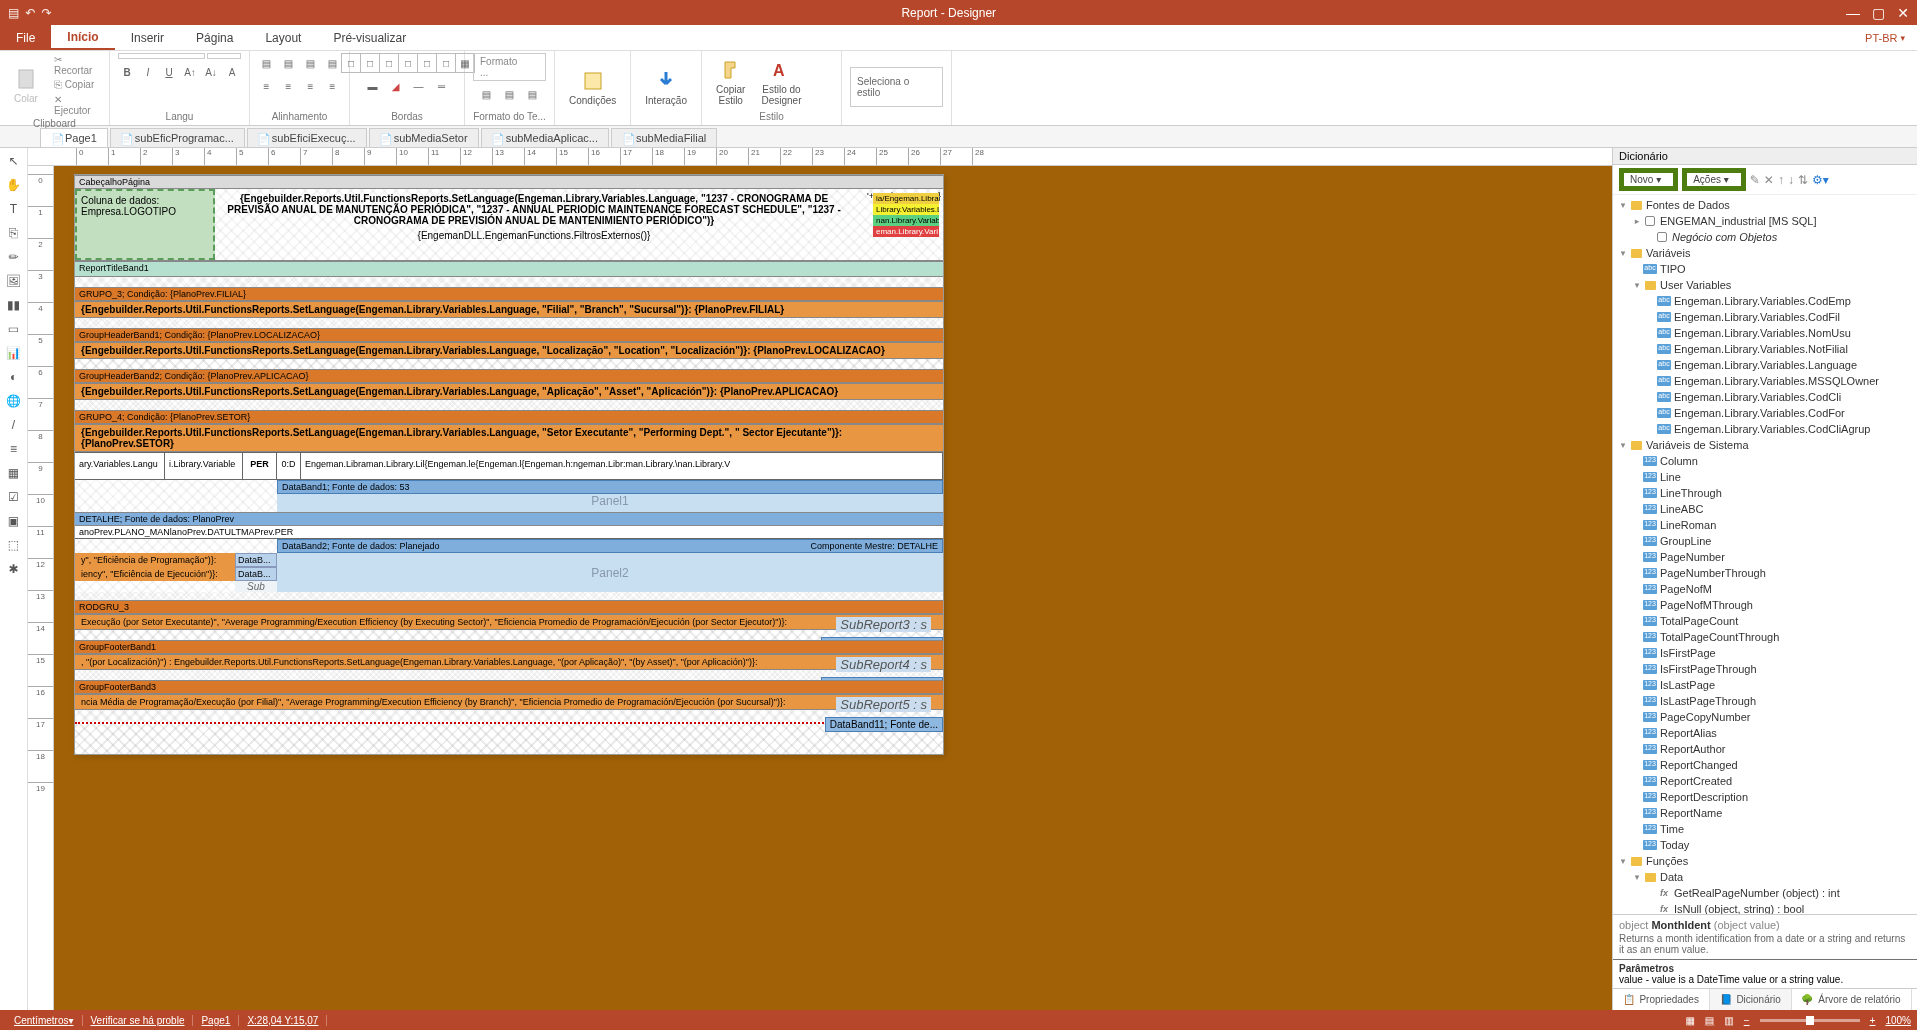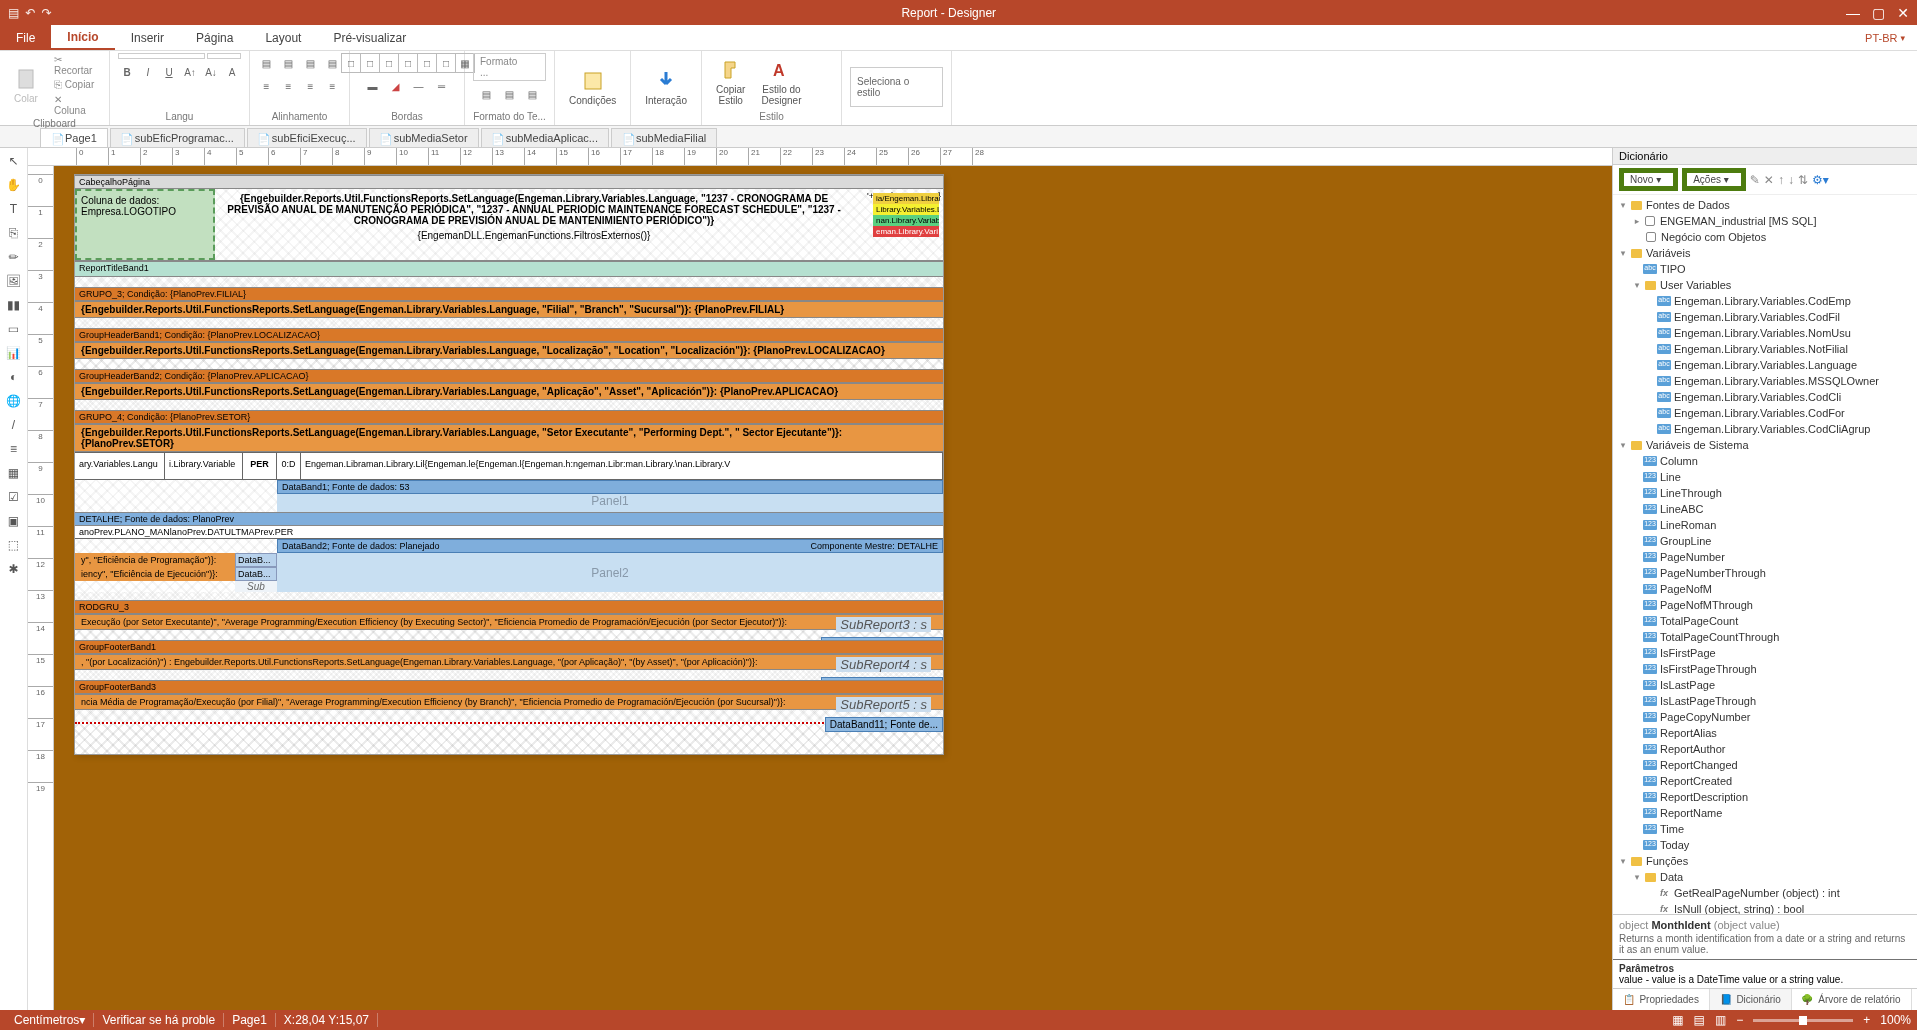--- a/index.html
+++ b/index.html
@@ -88,21 +88,21 @@
 .ic-fx { color: #7a7a7a; font-style: italic; font-weight: 700; }
 .dict-desc { border-top: 1px solid #ccc; padding: 4px 6px; font-size: 10px; color: #444; }
 .dict-desc .sig { color: #333; font-size: 11px; margin-bottom: 2px; }
 .dict-desc .txt { color: #666; }
 .dict-params { border-top: 1px solid #737373; padding: 3px 6px; font-size: 10px; }
 .dict-params .hdr { font-weight: 700; color: #333; }
 .dict-tabs { border-top: 1px solid #ccc; display: flex; height: 22px; }
 .dict-tab { flex: 0 0 auto; padding: 3px 10px; font-size: 10px; border-right: 1px solid #ddd; display: flex; align-items: center; gap: 4px; cursor: pointer; color: #555; }
 .dict-tab.active { background: #f5f5f5; }
 
-.statusbar { height: 20px; background: #b7472a; color: #fff; display: flex; align-items: center; font-size: 12px; padding: 0 6px; }
+.statusbar { height: 20px; background: #b7472a; color: #fff; display: flex; align-items: center; font-size: 10px; padding: 0 6px; text-decoration: underline; }
 .statusbar .seg { padding: 0 8px; border-right: 1px solid rgba(255,255,255,.3); }
 .statusbar .right { margin-left: auto; display: flex; align-items: center; gap: 10px; }
 .statusbar .zoom-slider { width: 100px; height: 3px; background: rgba(255,255,255,.5); position: relative; }
 .statusbar .zoom-slider .thumb { position: absolute; left: 50%; top: -3px; width: 8px; height: 9px; background: #fff; transform: translateX(-50%); }
 .red-dotted { border-top: 2px dotted #c00; height: 0; }
 </style>
 </head>
 <body>
 
 <div class="titlebar">
@@ -137,21 +137,21 @@
     <div class="content">
       <div class="ribbon-btn-large" style="color:#bbb">
         <svg viewBox="0 0 24 24">
             <rect x="5" y="3" width="14" height="18" fill="#ddd" stroke="#bbb"></rect>
           </svg>
         <span>Colar</span>
       </div>
       <div class="ribbon-vstack">
         <div>✂ <span>Recortar</span></div>
         <div>⎘ <span>Copiar</span></div>
-        <div>✕ <span>Coluna</span></div>
+        <div>✕ <span>Ejecutor</span></div>
       </div>
     </div>
     <div class="label">Clipboard</div>
   </div>
 
   <div class="ribbon-group" style="width:140px">
     <div class="content" style="flex-direction:column;align-items:stretch;gap:3px;color:#bbb">
       <div style="display:flex;gap:2px">
         <div class="ribbon-select" style="flex:1"></div>
         <div class="ribbon-select" style="width:34px"></div>
@@ -519,21 +519,21 @@
           </span>
           <span>Fontes de Dados</span>
         </div>
         <div class="tree-item" style="padding-left: 18px;">
           <span class="twisty">▸</span>
           <span class="ticon">
             <span class="ic-db"></span>
           </span>
           <span>ENGEMAN_industrial [MS SQL]</span>
         </div>
-        <div class="tree-item" style="padding-left: 19px;">
+        <div class="tree-item" style="padding-left: 30px; font-style: italic;">
           <span class="twisty"></span>
           <span class="ticon">
             <span class="ic-db"></span>
           </span>
           <span>Negócio com Objetos</span>
         </div>
         <div class="tree-item" style="padding-left: 4px;">
           <span class="twisty">▾</span>
           <span class="ticon">
             <span class="ic-folder"></span>

